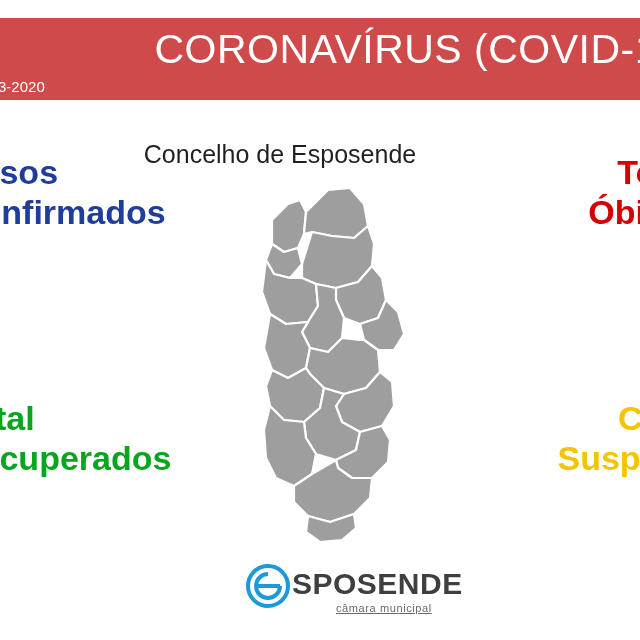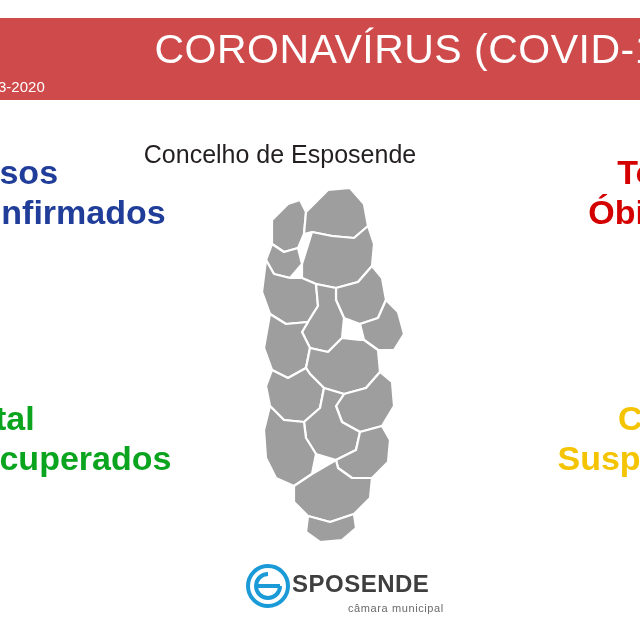--- a/index.html
+++ b/index.html
@@ -136,35 +136,36 @@
     position: absolute;
     left: 6px;
     top: 2px;
     width: 44px;
     height: 44px;
   }
   .logo-text {
     position: absolute;
     left: 52px;
     top: 4px;
-    font-size: 24px;
+    font-size: 30px;
     font-weight: bold;
     color: #3f3f3f;
     letter-spacing: 0.5px;
     line-height: 36px;
     white-space: nowrap;
   }
   .logo-sub {
     position: absolute;
-    left: 108px;
+    left: 96px;
     top: 40px;
     font-size: 11px;
     color: #6a6a6a;
     letter-spacing: 0.6px;
     white-space: nowrap;
+    text-decoration: underline;
   }
 </style>
 </head>
 <body>
 
 <div class="header">
   <div class="header-title">CORONAVÍRUS (COVID-19)</div>
   <div class="header-date">23-03-2020</div>
 </div>
 

